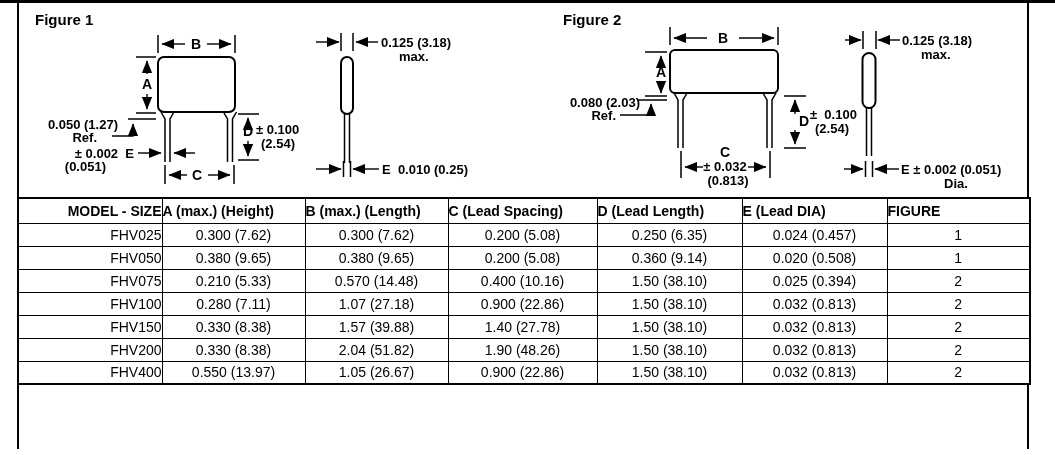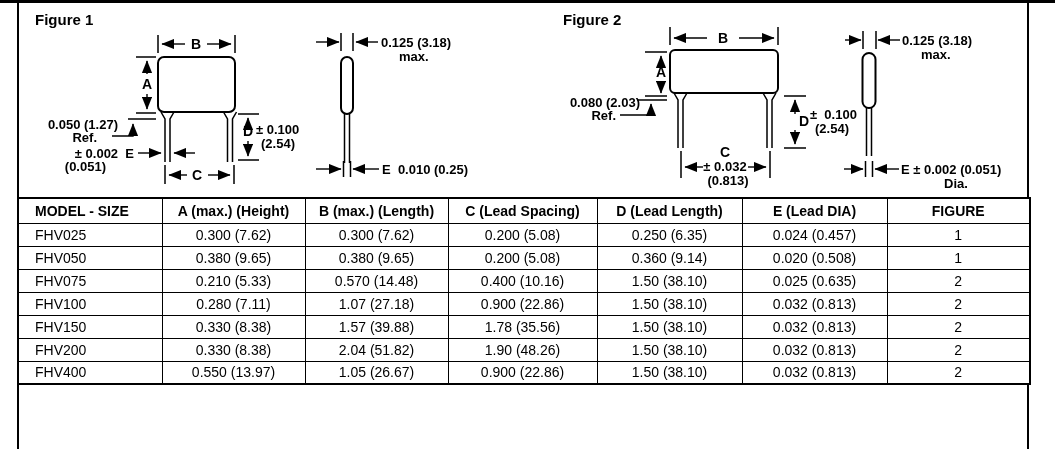--- a/index.html
+++ b/index.html
@@ -15,23 +15,23 @@
   .t-title { font-size:15px; }
   .t-dim { font-size:14px; }
   .t-val { font-size:13px; }
   svg .ln { stroke:#000; stroke-width:1.5; fill:none; }
   svg .dim { stroke:#000; stroke-width:1.4; fill:none; }
   svg .shape { stroke:#000; stroke-width:2; fill:#fff; }
   .spec-table { position:absolute; left:17px; top:197px; width:1012px;
                 border-collapse:collapse; table-layout:fixed; border:2px solid #000; }
   .spec-table th, .spec-table td { border:1.6px solid #000; font-size:14px; color:#000;
                 background:#fff; overflow:hidden; white-space:nowrap; vertical-align:middle; }
-  .spec-table th { font-weight:bold; height:25px; text-align:center; }
+  .spec-table th { font-weight:bold; height:25px; text-align:left; }
   .spec-table td { height:23px; text-align:center; font-weight:normal; }
-  .spec-table th.c0, .spec-table td.c0 { text-align:left; padding-left:16px; }
+  .spec-table th.c0, .spec-table td.c0 { text-align:right; padding-left:16px; }
 </style>
 </head>
 <body>
 
 <div class="page">
   <div class="top-rule"></div>
   <div class="vrule vrule-left"></div>
   <div class="vrule vrule-right"></div>
 
   <svg class="figs" width="1055" height="198" viewBox="0 0 1055 198">
@@ -207,37 +207,37 @@
           <td class="c4">0.360 (9.14)</td>
           <td class="c5">0.020 (0.508)</td>
           <td class="c6">1</td>
         </tr>
         <tr>
           <td class="c0">FHV075</td>
           <td class="c1">0.210 (5.33)</td>
           <td class="c2">0.570 (14.48)</td>
           <td class="c3">0.400 (10.16)</td>
           <td class="c4">1.50 (38.10)</td>
-          <td class="c5">0.025 (0.635)</td>
+          <td class="c5">0.025 (0.394)</td>
           <td class="c6">2</td>
         </tr>
         <tr>
           <td class="c0">FHV100</td>
           <td class="c1">0.280 (7.11)</td>
           <td class="c2">1.07 (27.18)</td>
           <td class="c3">0.900 (22.86)</td>
           <td class="c4">1.50 (38.10)</td>
           <td class="c5">0.032 (0.813)</td>
           <td class="c6">2</td>
         </tr>
         <tr>
           <td class="c0">FHV150</td>
           <td class="c1">0.330 (8.38)</td>
           <td class="c2">1.57 (39.88)</td>
-          <td class="c3">1.78 (35.56)</td>
+          <td class="c3">1.40 (27.78)</td>
           <td class="c4">1.50 (38.10)</td>
           <td class="c5">0.032 (0.813)</td>
           <td class="c6">2</td>
         </tr>
         <tr>
           <td class="c0">FHV200</td>
           <td class="c1">0.330 (8.38)</td>
           <td class="c2">2.04 (51.82)</td>
           <td class="c3">1.90 (48.26)</td>
           <td class="c4">1.50 (38.10)</td>

